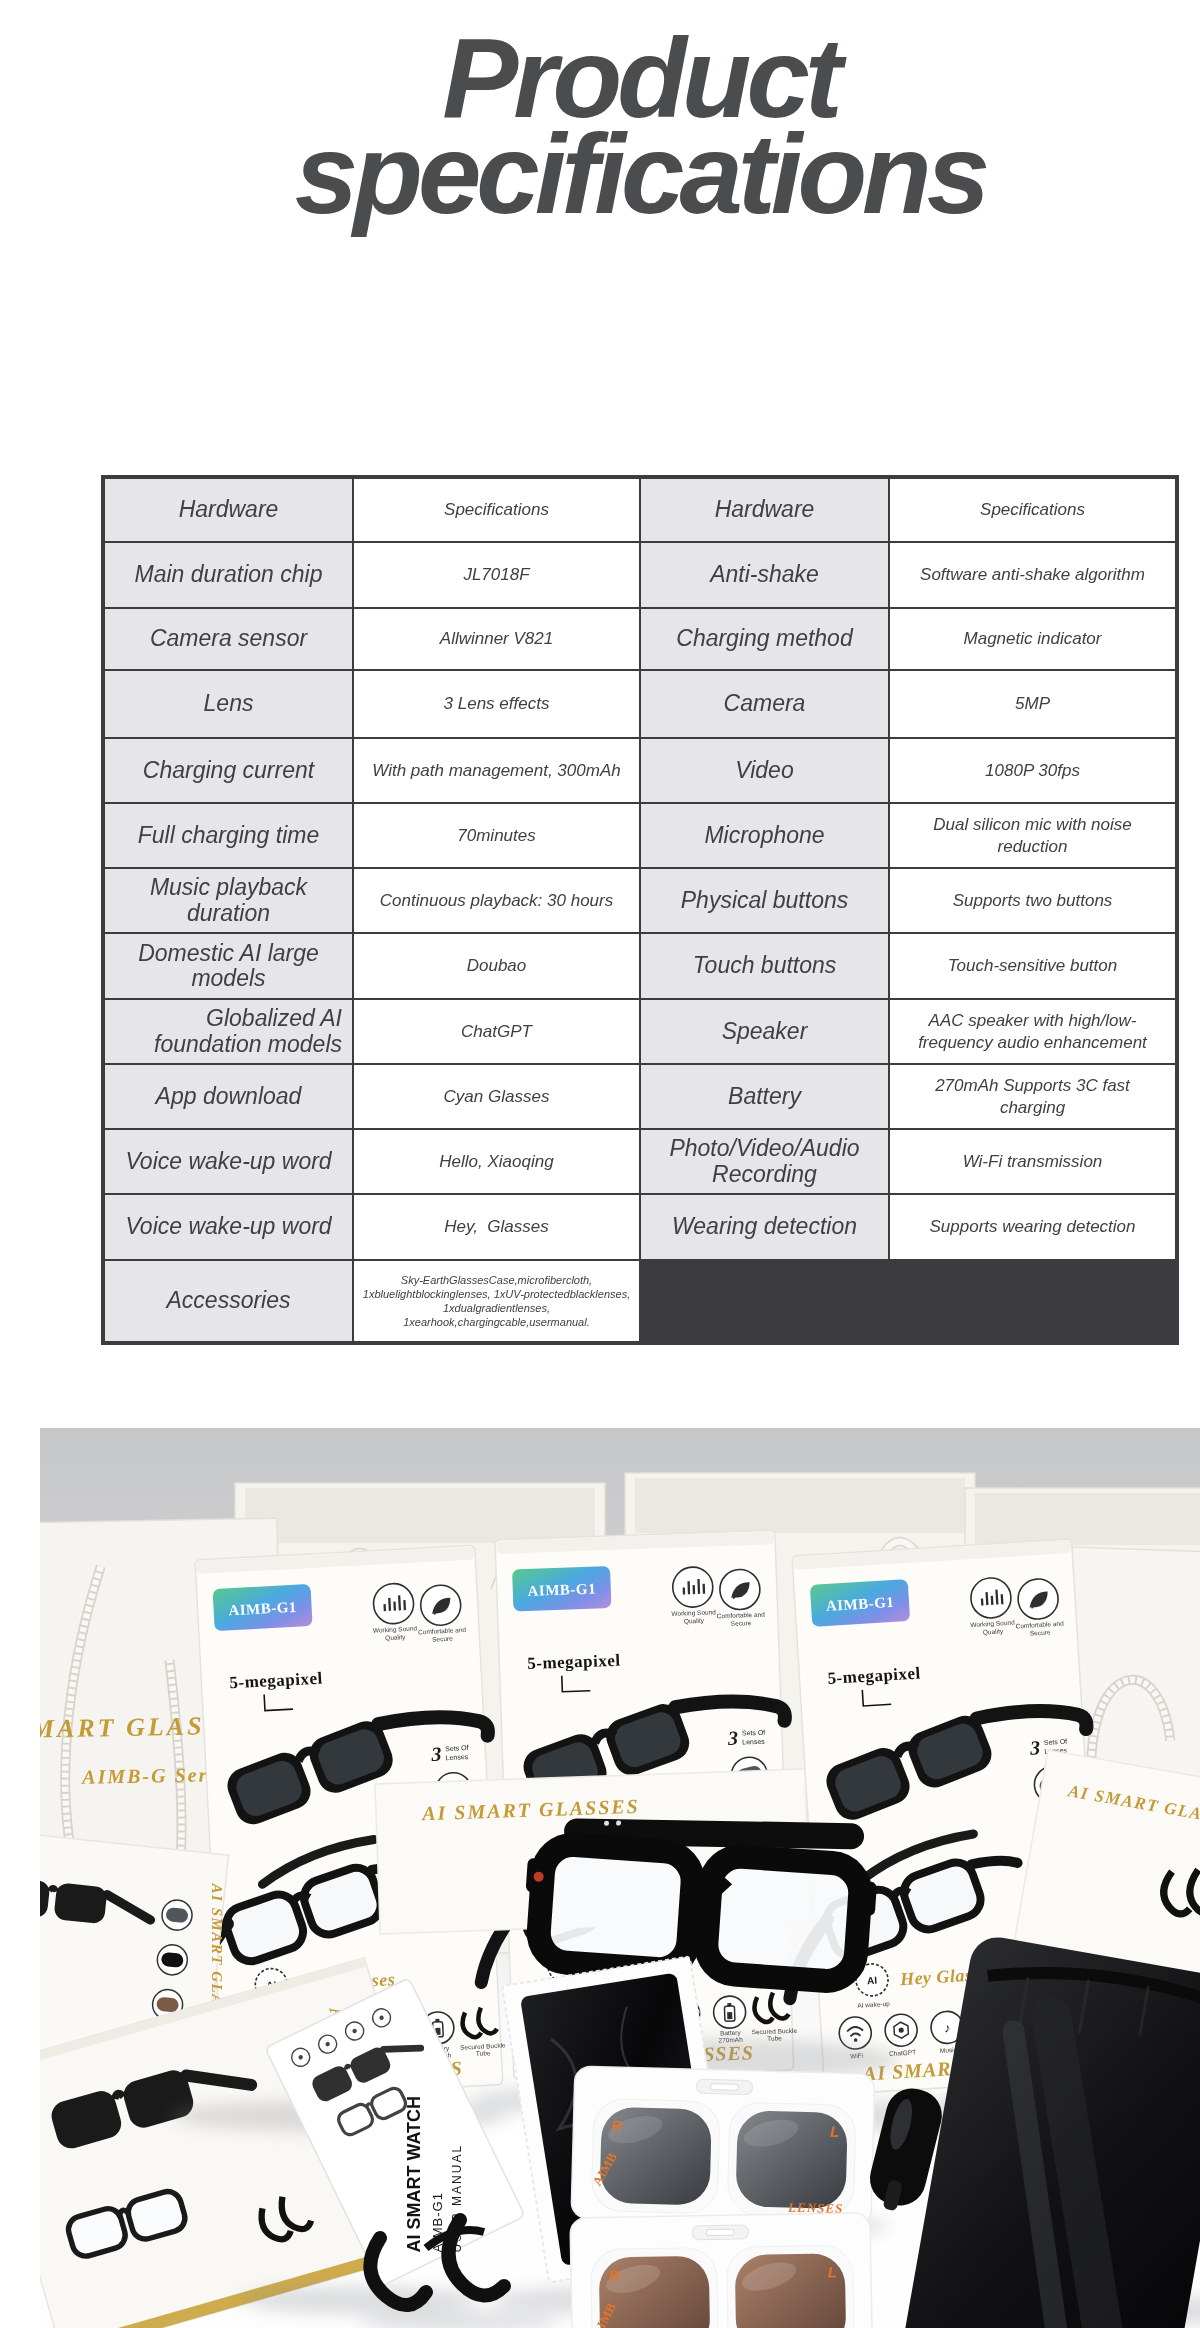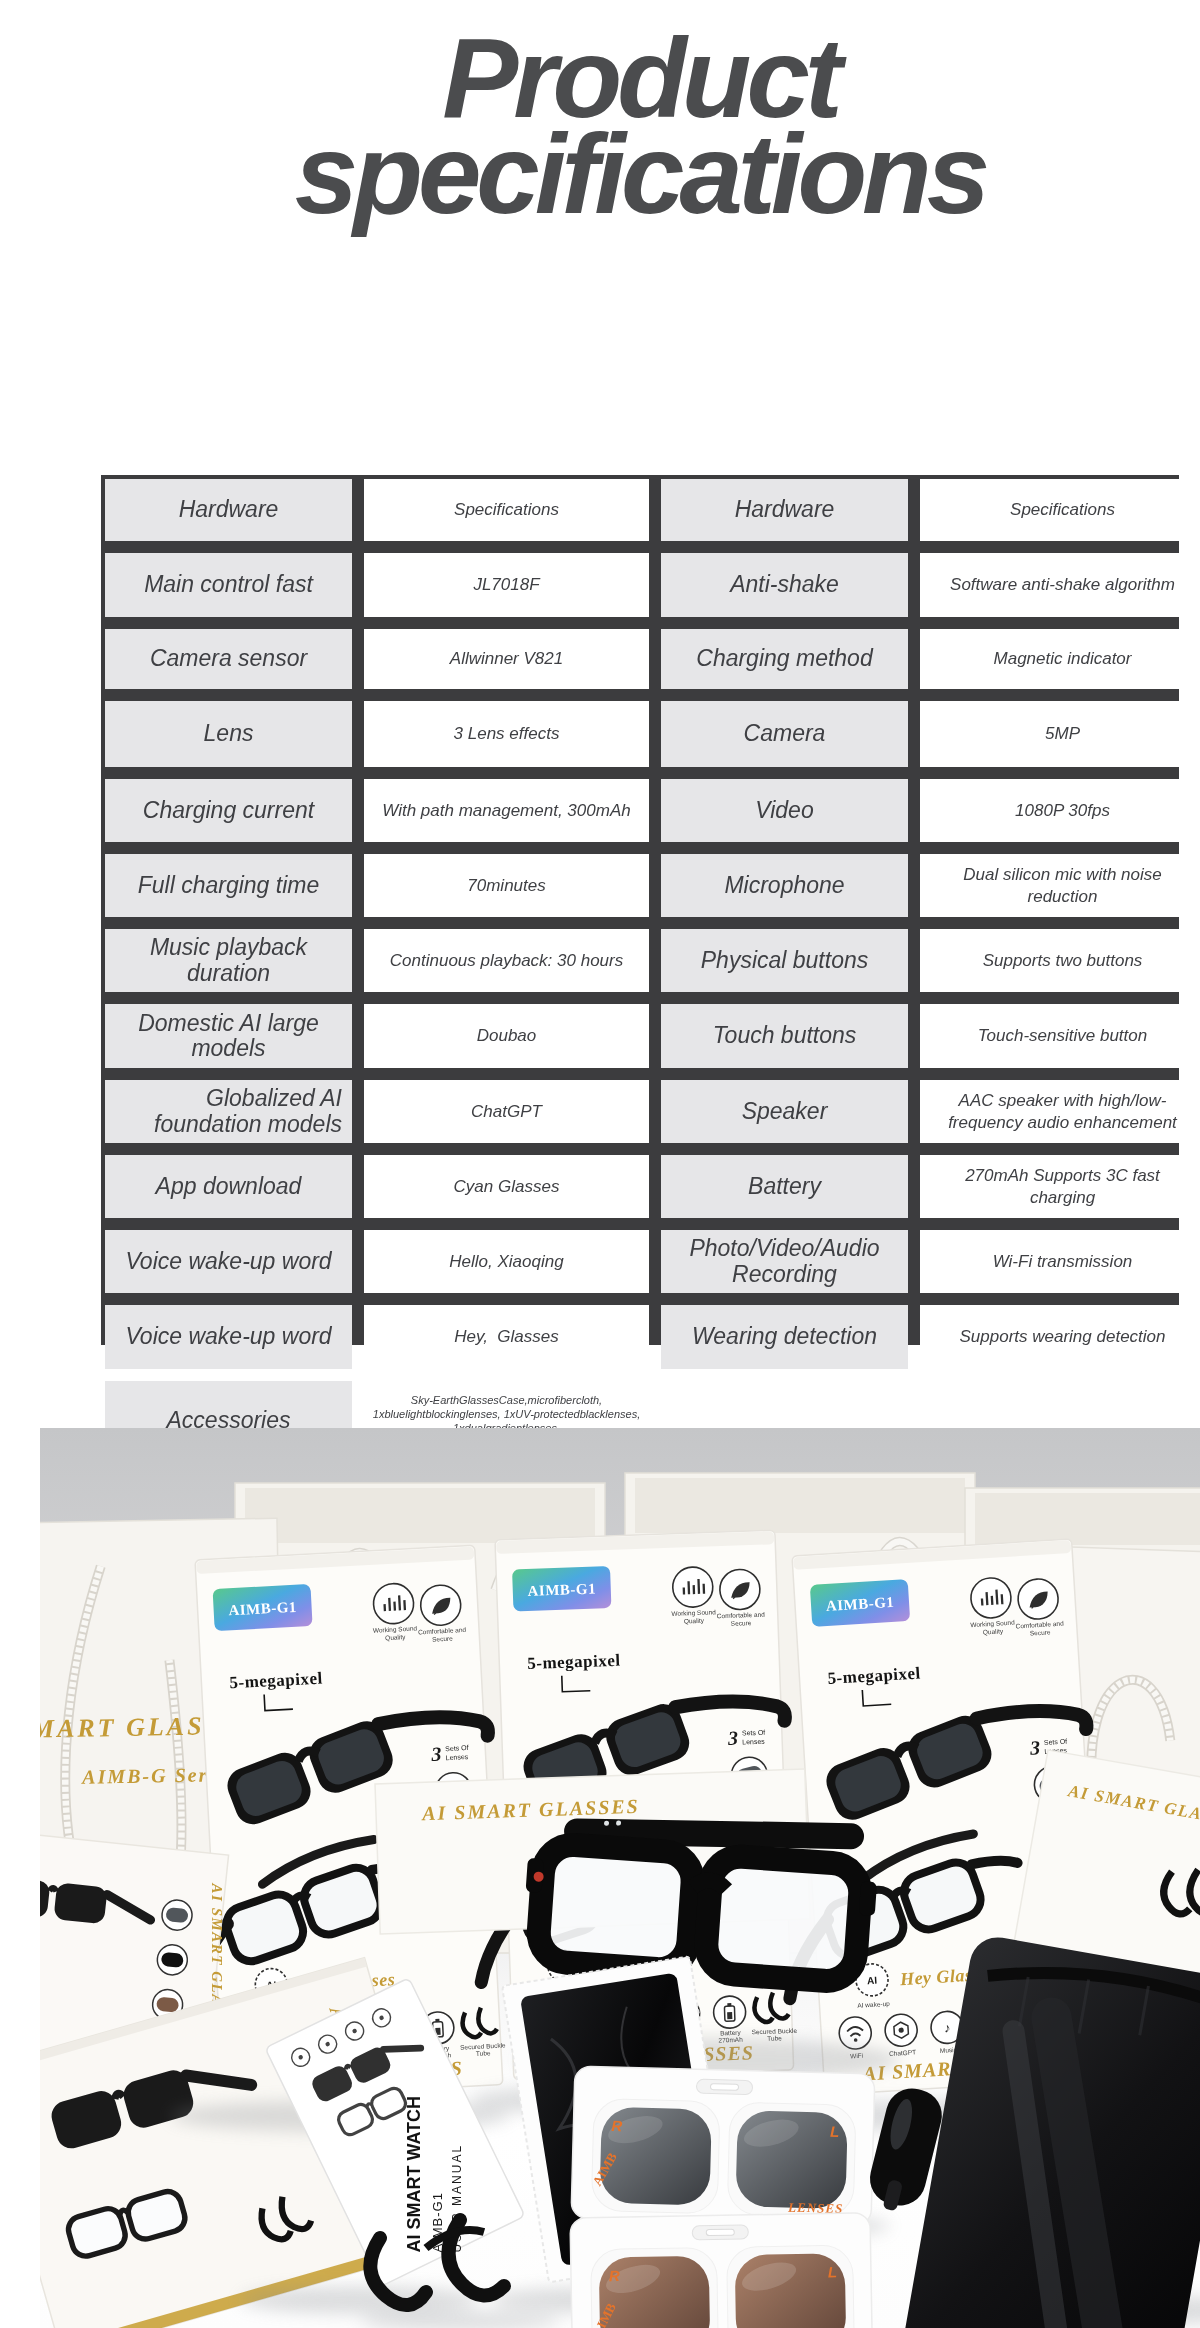--- a/index.html
+++ b/index.html
@@ -4,21 +4,21 @@
 <style>
   html,body{margin:0;padding:0;background:#fff;}
   .page{position:relative;width:1200px;height:2328px;background:#ffffff;overflow:hidden;
         font-family:"Liberation Sans",sans-serif;margin-left:40px;}
   
   .title{position:absolute;top:30px;left:0;width:100%;text-align:center;
          font-style:italic;font-weight:bold;color:#4b4c4e;}
   .title-line{font-size:114px;line-height:96px;letter-spacing:-5px;}
   
   .spec-table{position:absolute;top:475px;left:61px;width:1078px;height:870px;box-sizing:border-box;
-              border:4px solid #3c3c3e;background:#3c3c3e;display:grid;gap:12px;
+              border:4px solid #3c3c3e;background:#3c3c3e;display:grid;gap:2px;
               grid-template-columns:247px 285px 247px 285px;
               grid-template-rows:62px 64px 60px 66px 63px 63px 63px 64px 63px 63px 63px 64px 80px;}
   .spec-table > div{display:flex;align-items:center;justify-content:center;text-align:center;
               font-style:italic;color:#3f4044;white-space:pre-wrap;}
   .h{background:#e6e6e8;font-size:23px;line-height:1.1;padding:0 10px;}
   .v{background:#ffffff;font-size:17px;line-height:1.25;padding:0 14px;}
   .v.sm{font-size:11px;line-height:1.28;padding:0 6px;}
   .h.left{justify-content:flex-start;text-align:right;padding-left:16px;}
   
   .photo{position:absolute;top:1428px;left:0;width:1200px;height:900px;display:block;}
@@ -36,21 +36,21 @@
     <div class="title-line">Product</div>
     <div class="title-line">specifications</div>
   </div>
 
   <div class="spec-table">
     <div class="h">Hardware</div>
     <div class="v">Specifications</div>
     <div class="h">Hardware</div>
     <div class="v">Specifications</div>
 
-    <div class="h">Main control fast</div>
+    <div class="h">Main duration chip</div>
     <div class="v">JL7018F</div>
     <div class="h">Anti-shake</div>
     <div class="v">Software anti-shake algorithm</div>
 
     <div class="h">Camera sensor</div>
     <div class="v">Allwinner V821</div>
     <div class="h">Charging method</div>
     <div class="v">Magnetic indicator</div>
 
     <div class="h">Lens</div>

